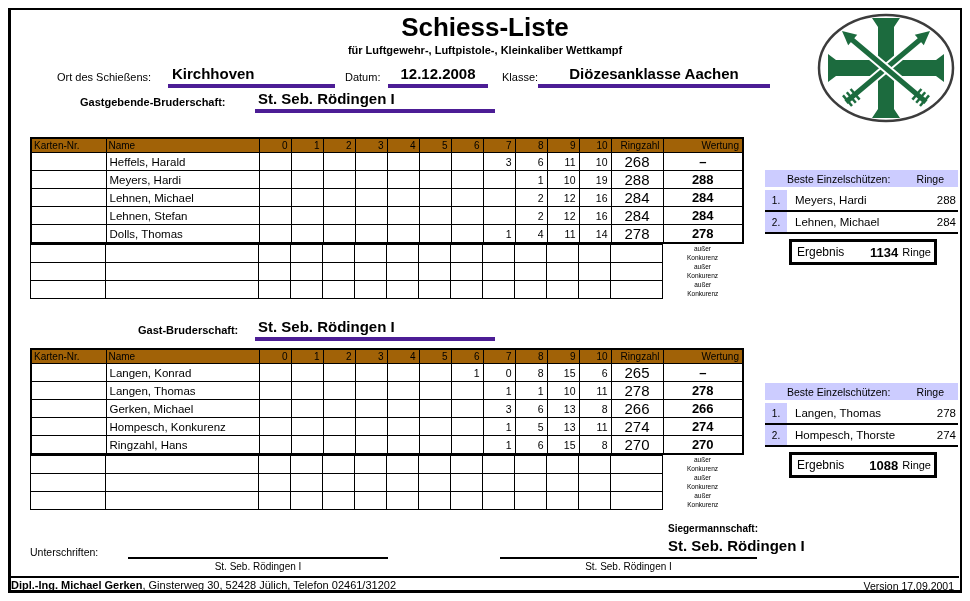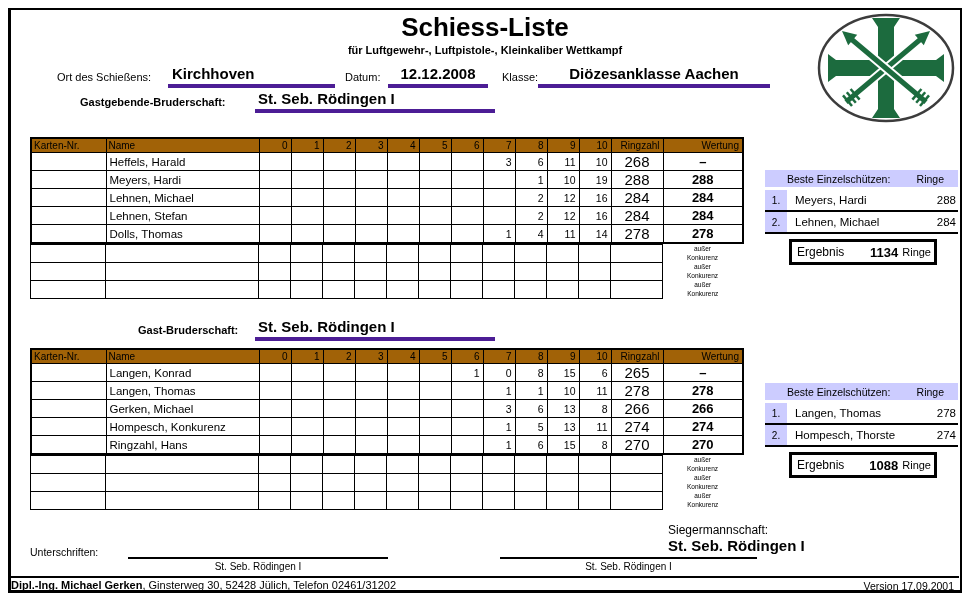--- a/index.html
+++ b/index.html
@@ -45,21 +45,21 @@
           background:#fff;}
   .result .r-lbl{font-weight:normal;font-size:12px;padding-left:5px;}
   .result .r-val{margin-left:auto;font-weight:bold;font-size:13px;}
   .result .r-unit{font-size:11px;padding:0 3px 0 4px;}
   .sig-line{border-bottom:2px solid #000;height:14px;}
   .sig-cap{font-size:10px;text-align:center;padding-top:2px;}
   .footer-line{border-top:2px solid #000;}
   .footer{font-size:11px;white-space:nowrap;}
   .footer b{font-weight:bold;}
   .version{font-size:10.5px;}
-  .winner-lbl{font-size:12px;}
+  .winner-lbl{font-size:10px;font-weight:bold;}
   .winner-val{font-size:15px;font-weight:bold;}
 </style>
 </head>
 <body>
 
 <div class="sheet">
   <div class="frame"></div>
 
   <div class="abs title">Schiess-Liste</div>
   <div class="abs subtitle">für Luftgewehr-, Luftpistole-, Kleinkaliber Wettkampf</div>

